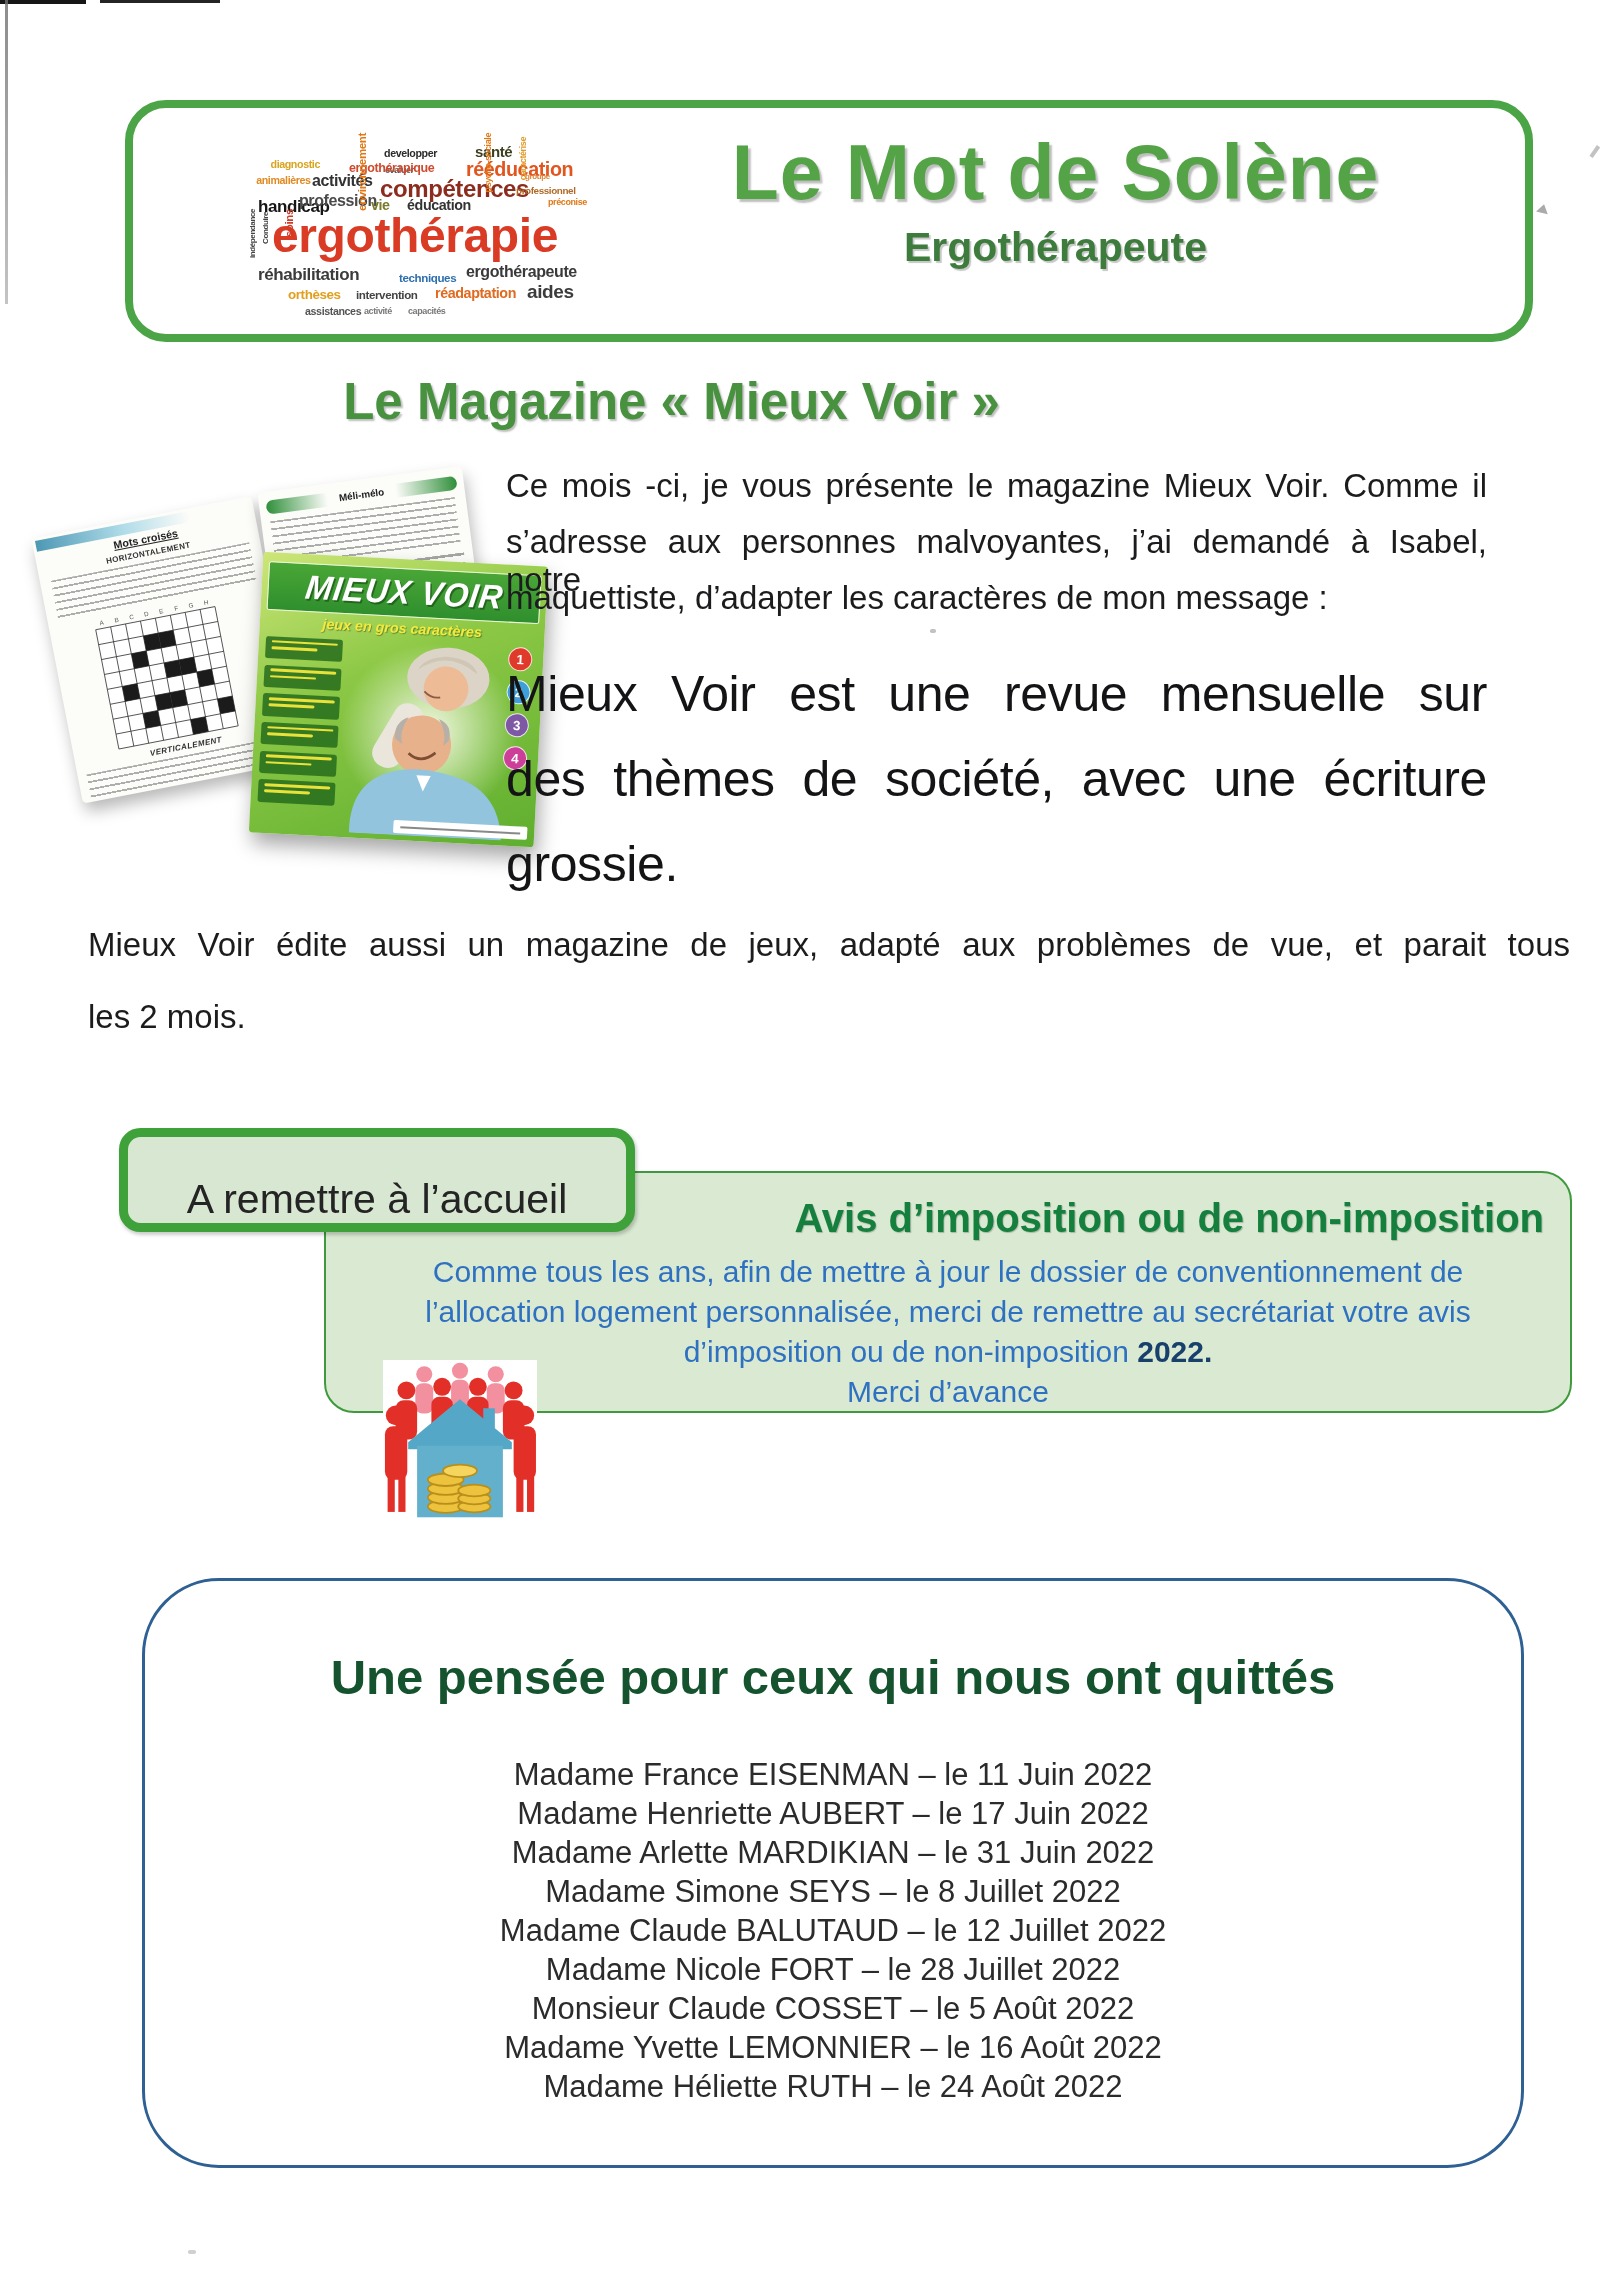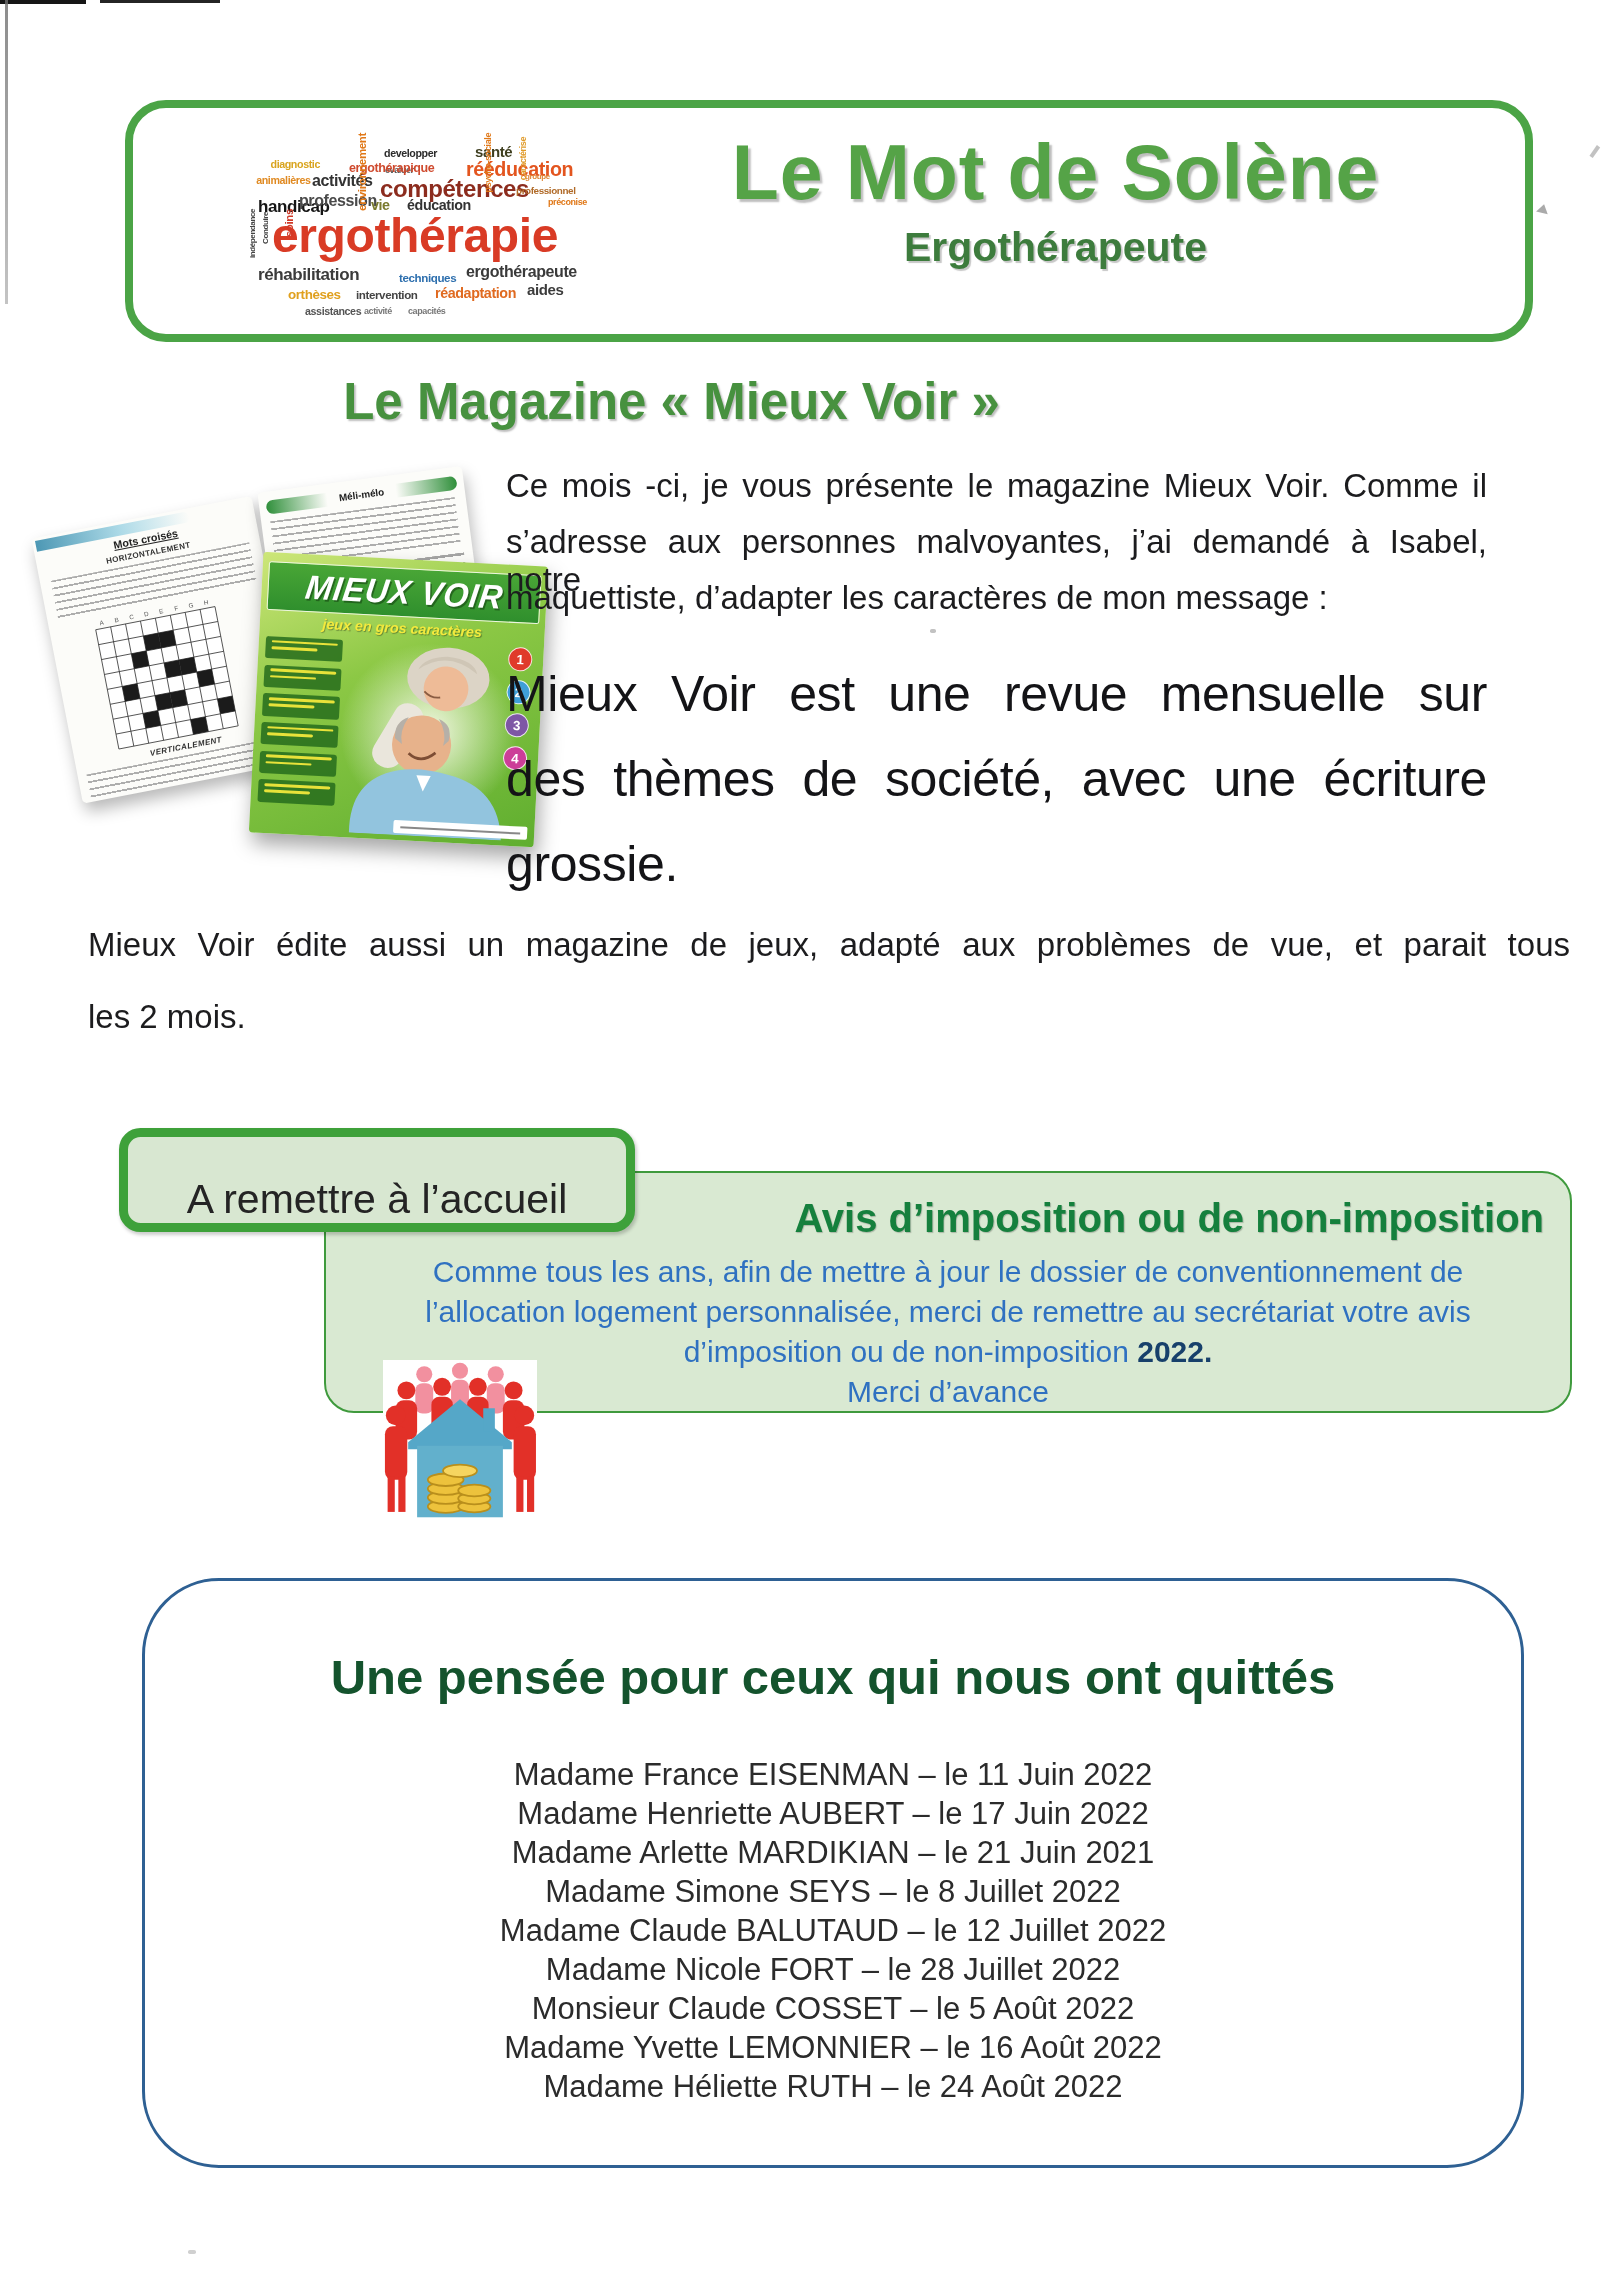--- a/index.html
+++ b/index.html
@@ -155,21 +155,21 @@
         <span class="cw" style="left: 150px; top: 142px; font-size: 11.6px; color: rgb(45, 111, 174); font-weight: 700;">techniques</span>
 
         <span class="cw" style="left: 217px; top: 134px; font-size: 16px; color: rgb(58, 58, 58); font-weight: 800;">ergothérapeute</span>
 
         <span class="cw" style="left: 39px; top: 158px; font-size: 13.4px; color: rgb(224, 160, 30); font-weight: 800;">orthèses</span>
 
         <span class="cw" style="left: 107px; top: 159px; font-size: 11.6px; color: rgb(68, 68, 68); font-weight: 700;">intervention</span>
 
         <span class="cw" style="left: 186px; top: 156px; font-size: 14.3px; color: rgb(224, 106, 32); font-weight: 800;">réadaptation</span>
 
-        <span class="cw" style="left: 278px; top: 152px; font-size: 15px; color: rgb(60, 60, 60); font-weight: 800;">aides</span>
+        <span class="cw" style="left: 278px; top: 152px; font-size: 19px; color: rgb(60, 60, 60); font-weight: 800;">aides</span>
 
         <span class="cw" style="left: 56px; top: 176px; font-size: 10.7px; color: rgb(85, 85, 85); font-weight: 600;">assistances</span>
 
         <span class="cw" style="left: 115px; top: 177px; font-size: 9px; color: rgb(119, 119, 119); font-weight: 600;">activité</span>
 
         <span class="cw" style="left: 159px; top: 177px; font-size: 9px; color: rgb(119, 119, 119); font-weight: 600;">capacités</span>
 
         <span class="cw vert" style="left: 107px; top: 3.6px; font-size: 11.6px; color: rgb(224, 120, 24); font-weight: 700;">environnement</span>
 
         <span class="cw vert" style="left: 34px; top: 79px; font-size: 11.6px; color: rgb(208, 58, 40); font-weight: 700;">soins</span>
@@ -385,21 +385,21 @@
       </g>
     </svg>
   </div>
 
   <div class="memorial">
     <div class="memorial-title">Une pensée pour ceux qui nous ont quittés</div>
     <div class="entries">
 
     <div class="entry">Madame France EISENMAN – le 11 Juin 2022</div>
         <div class="entry">Madame Henriette AUBERT – le 17 Juin 2022</div>
-        <div class="entry">Madame Arlette MARDIKIAN – le 21 Juin 2021</div>
+        <div class="entry">Madame Arlette MARDIKIAN – le 31 Juin 2022</div>
         <div class="entry">Madame Simone SEYS – le 8 Juillet 2022</div>
         <div class="entry">Madame Claude BALUTAUD – le 12 Juillet 2022</div>
         <div class="entry">Madame Nicole FORT – le 28 Juillet 2022</div>
         <div class="entry">Monsieur Claude COSSET – le 5 Août 2022</div>
         <div class="entry">Madame Yvette LEMONNIER – le 16 Août 2022</div>
         <div class="entry">Madame Héliette RUTH – le 24 Août 2022</div>
       </div>
   </div>
 
 </div>

